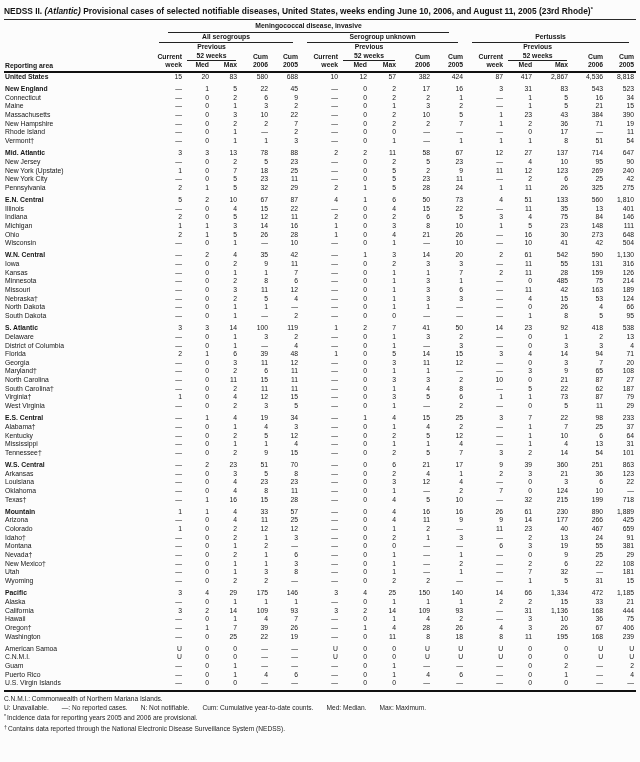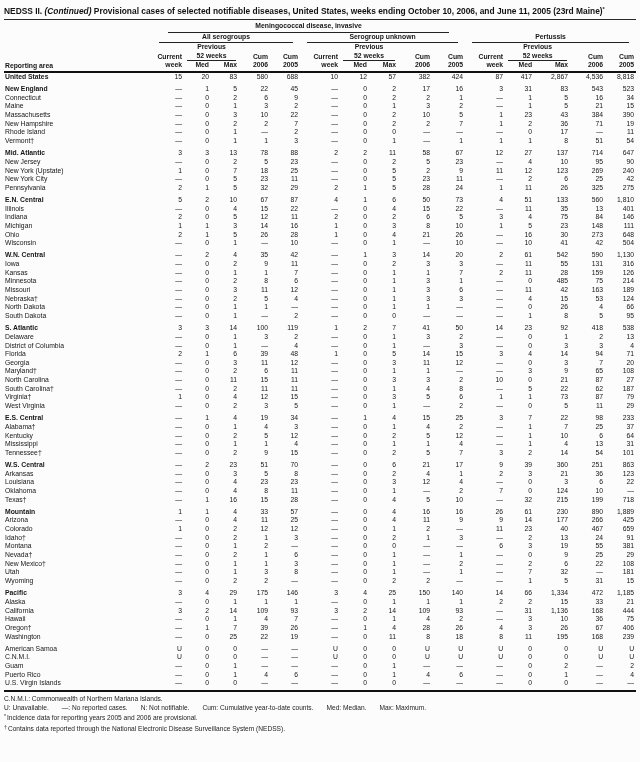--- a/index.html
+++ b/index.html
@@ -36,23 +36,23 @@
   .legend span { margin-right:13px; }
   .fnmark { font-size:5.2px; vertical-align:2px; margin-right:1px; }
 </style>
 </head>
 <body>
 
 <div class="page">
 
   <div class="title">
     <span>NEDSS II.</span>
-    <span class="it">(Continued)</span>
-    <span>Provisional cases of selected notifiable diseases, United States, weeks ending October 10, 2006, and June 11, 2005</span>
-    <span>(23rd Maine)</span><span class="sup">*</span>
+    <span class="it">(Atlantic)</span>
+    <span>Provisional cases of selected notifiable diseases, United States, weeks ending June 10, 2006, and August 11, 2005</span>
+    <span>(23rd Rhode)</span><span class="sup">*</span>
   </div>
 
   <div class="toprule"></div>
 
   <table>
     <colgroup>
       <col style="width:148px">
       <col style="width:32px">
         <col style="width:27px">
         <col style="width:28px">

